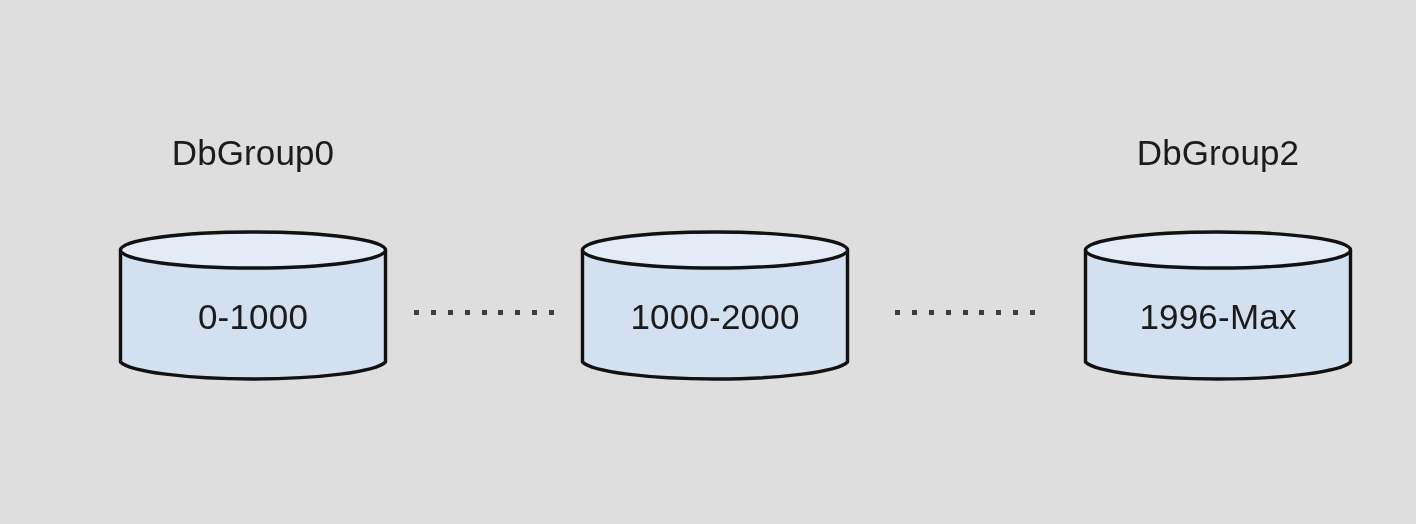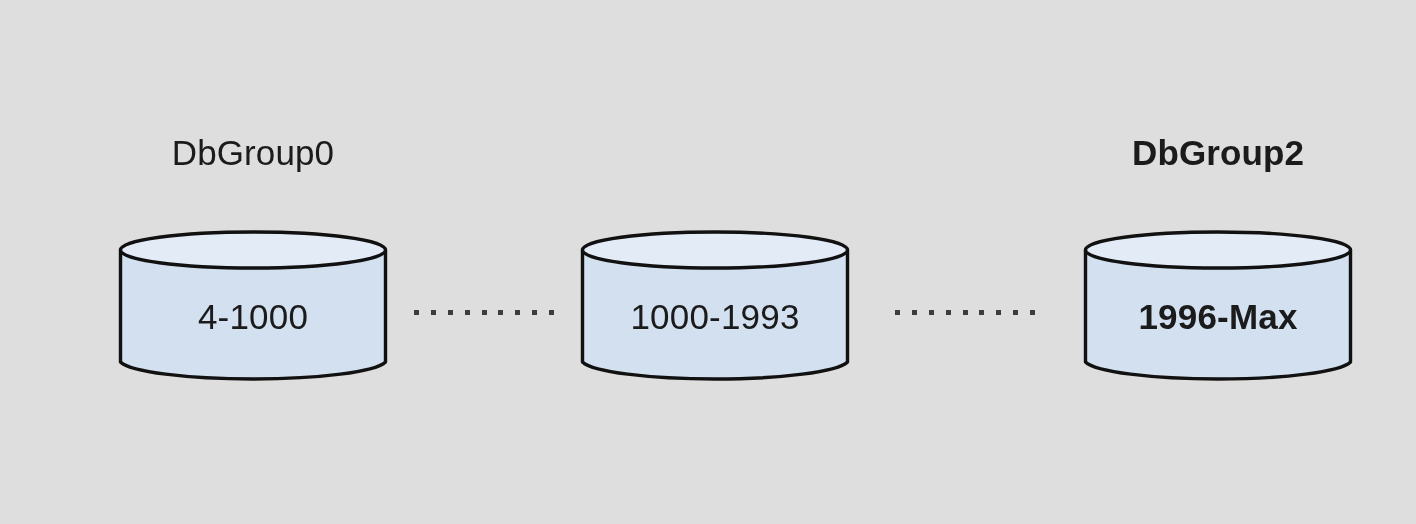--- a/index.html
+++ b/index.html
@@ -92,21 +92,21 @@
 <div id="canvas" style="background: rgb(222, 222, 222);">
 
   <div class="db-group" id="group-0" style="left: 118px;">
     <div class="db-label">DbGroup0</div>
     <div class="db-cylinder">
       <svg viewBox="0 0 270 152" xmlns="http://www.w3.org/2000/svg">
         <path d="M 2.5 20 L 2.5 132 A 134 20 0 0 0 267.5 132 L 267.5 20 Z" fill="#d2e0f0" stroke="#111111" stroke-width="3.4" stroke-linejoin="round"></path>
         <ellipse cx="135" cy="20" rx="132.5" ry="18" fill="#e2ebf6" stroke="#111111" stroke-width="3.4"></ellipse>
       </svg>
     </div>
-    <div class="db-value">4-1000</div>
+    <div class="db-value">0-1000</div>
   </div>
 
   <div class="db-connector" id="connector-0" style="left: 414px; width: 140px;">
     <span class="dot" style="background: rgb(61, 61, 61);"></span>
     <span class="dot" style="background: rgb(61, 61, 61);"></span>
     <span class="dot" style="background: rgb(61, 61, 61);"></span>
     <span class="dot" style="background: rgb(61, 61, 61);"></span>
     <span class="dot" style="background: rgb(61, 61, 61);"></span>
     <span class="dot" style="background: rgb(61, 61, 61);"></span>
     <span class="dot" style="background: rgb(61, 61, 61);"></span>
@@ -114,36 +114,36 @@
     <span class="dot" style="background: rgb(61, 61, 61);"></span>
   </div>
 
   <div class="db-group" id="group-1" style="left: 580px;">
     <div class="db-cylinder">
       <svg viewBox="0 0 270 152" xmlns="http://www.w3.org/2000/svg">
         <path d="M 2.5 20 L 2.5 132 A 134 20 0 0 0 267.5 132 L 267.5 20 Z" fill="#d2e0f0" stroke="#111111" stroke-width="3.4" stroke-linejoin="round"></path>
         <ellipse cx="135" cy="20" rx="132.5" ry="18" fill="#e2ebf6" stroke="#111111" stroke-width="3.4"></ellipse>
       </svg>
     </div>
-    <div class="db-value">1000-1993</div>
+    <div class="db-value">1000-2000</div>
   </div>
 
   <div class="db-connector" id="connector-1" style="left: 895px; width: 140px;">
     <span class="dot" style="background: rgb(61, 61, 61);"></span>
     <span class="dot" style="background: rgb(61, 61, 61);"></span>
     <span class="dot" style="background: rgb(61, 61, 61);"></span>
     <span class="dot" style="background: rgb(61, 61, 61);"></span>
     <span class="dot" style="background: rgb(61, 61, 61);"></span>
     <span class="dot" style="background: rgb(61, 61, 61);"></span>
     <span class="dot" style="background: rgb(61, 61, 61);"></span>
     <span class="dot" style="background: rgb(61, 61, 61);"></span>
     <span class="dot" style="background: rgb(61, 61, 61);"></span>
   </div>
 
-  <div class="db-group" id="group-2" style="left: 1083px; font-weight: bold;">
+  <div class="db-group" id="group-2" style="left: 1083px;">
     <div class="db-label">DbGroup2</div>
     <div class="db-cylinder">
       <svg viewBox="0 0 270 152" xmlns="http://www.w3.org/2000/svg">
         <path d="M 2.5 20 L 2.5 132 A 134 20 0 0 0 267.5 132 L 267.5 20 Z" fill="#d2e0f0" stroke="#111111" stroke-width="3.4" stroke-linejoin="round"></path>
         <ellipse cx="135" cy="20" rx="132.5" ry="18" fill="#e2ebf6" stroke="#111111" stroke-width="3.4"></ellipse>
       </svg>
     </div>
     <div class="db-value">1996-Max</div>
   </div>
 

